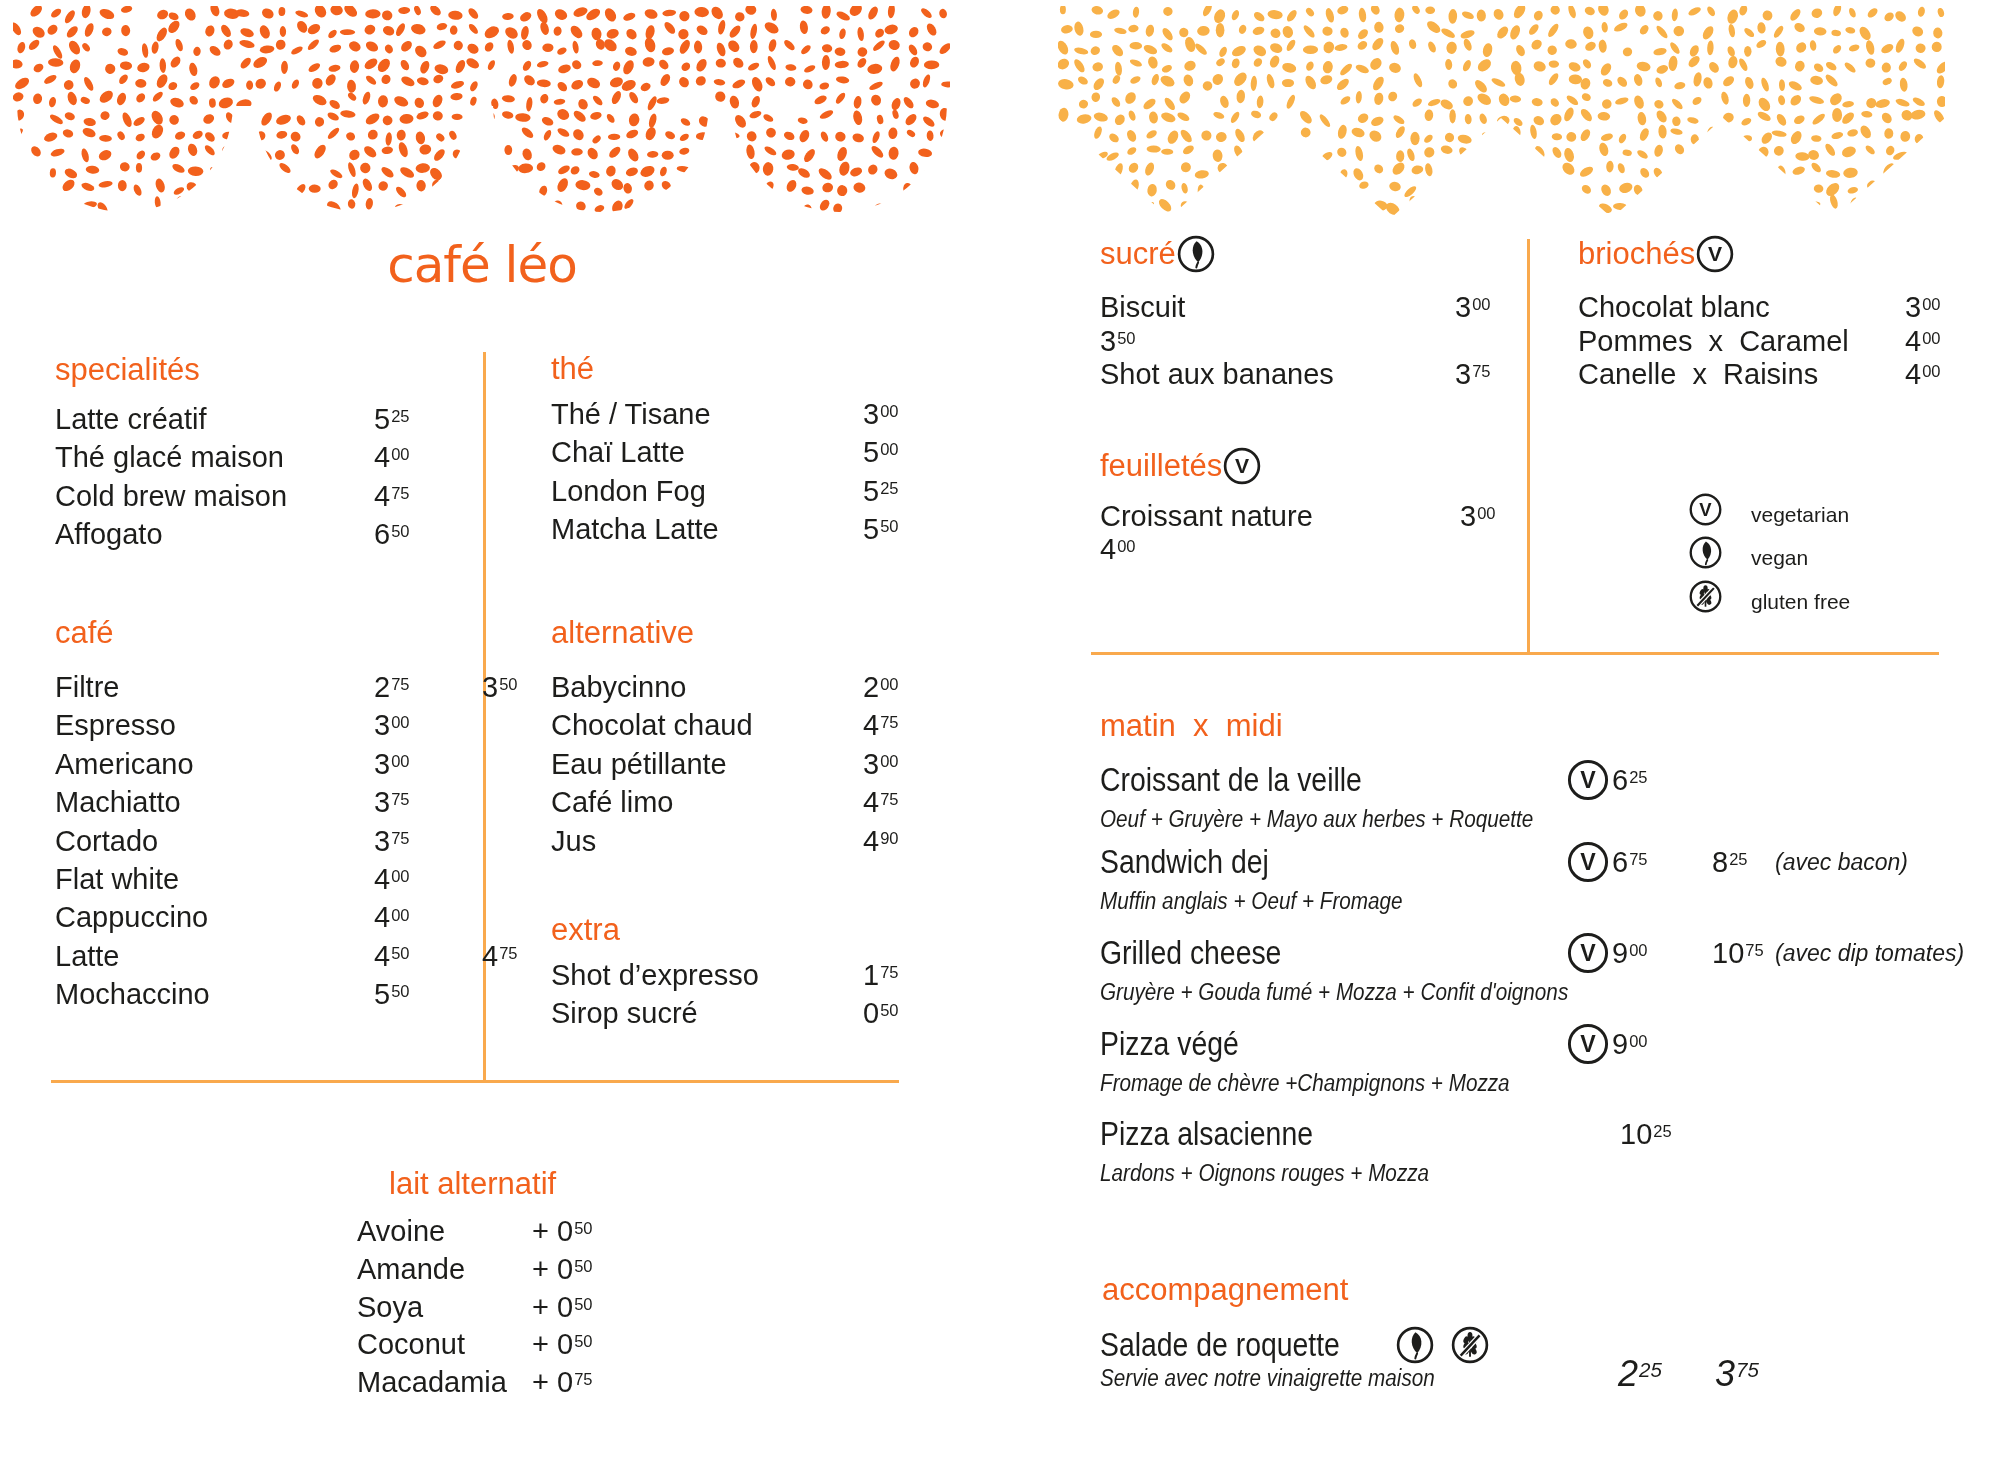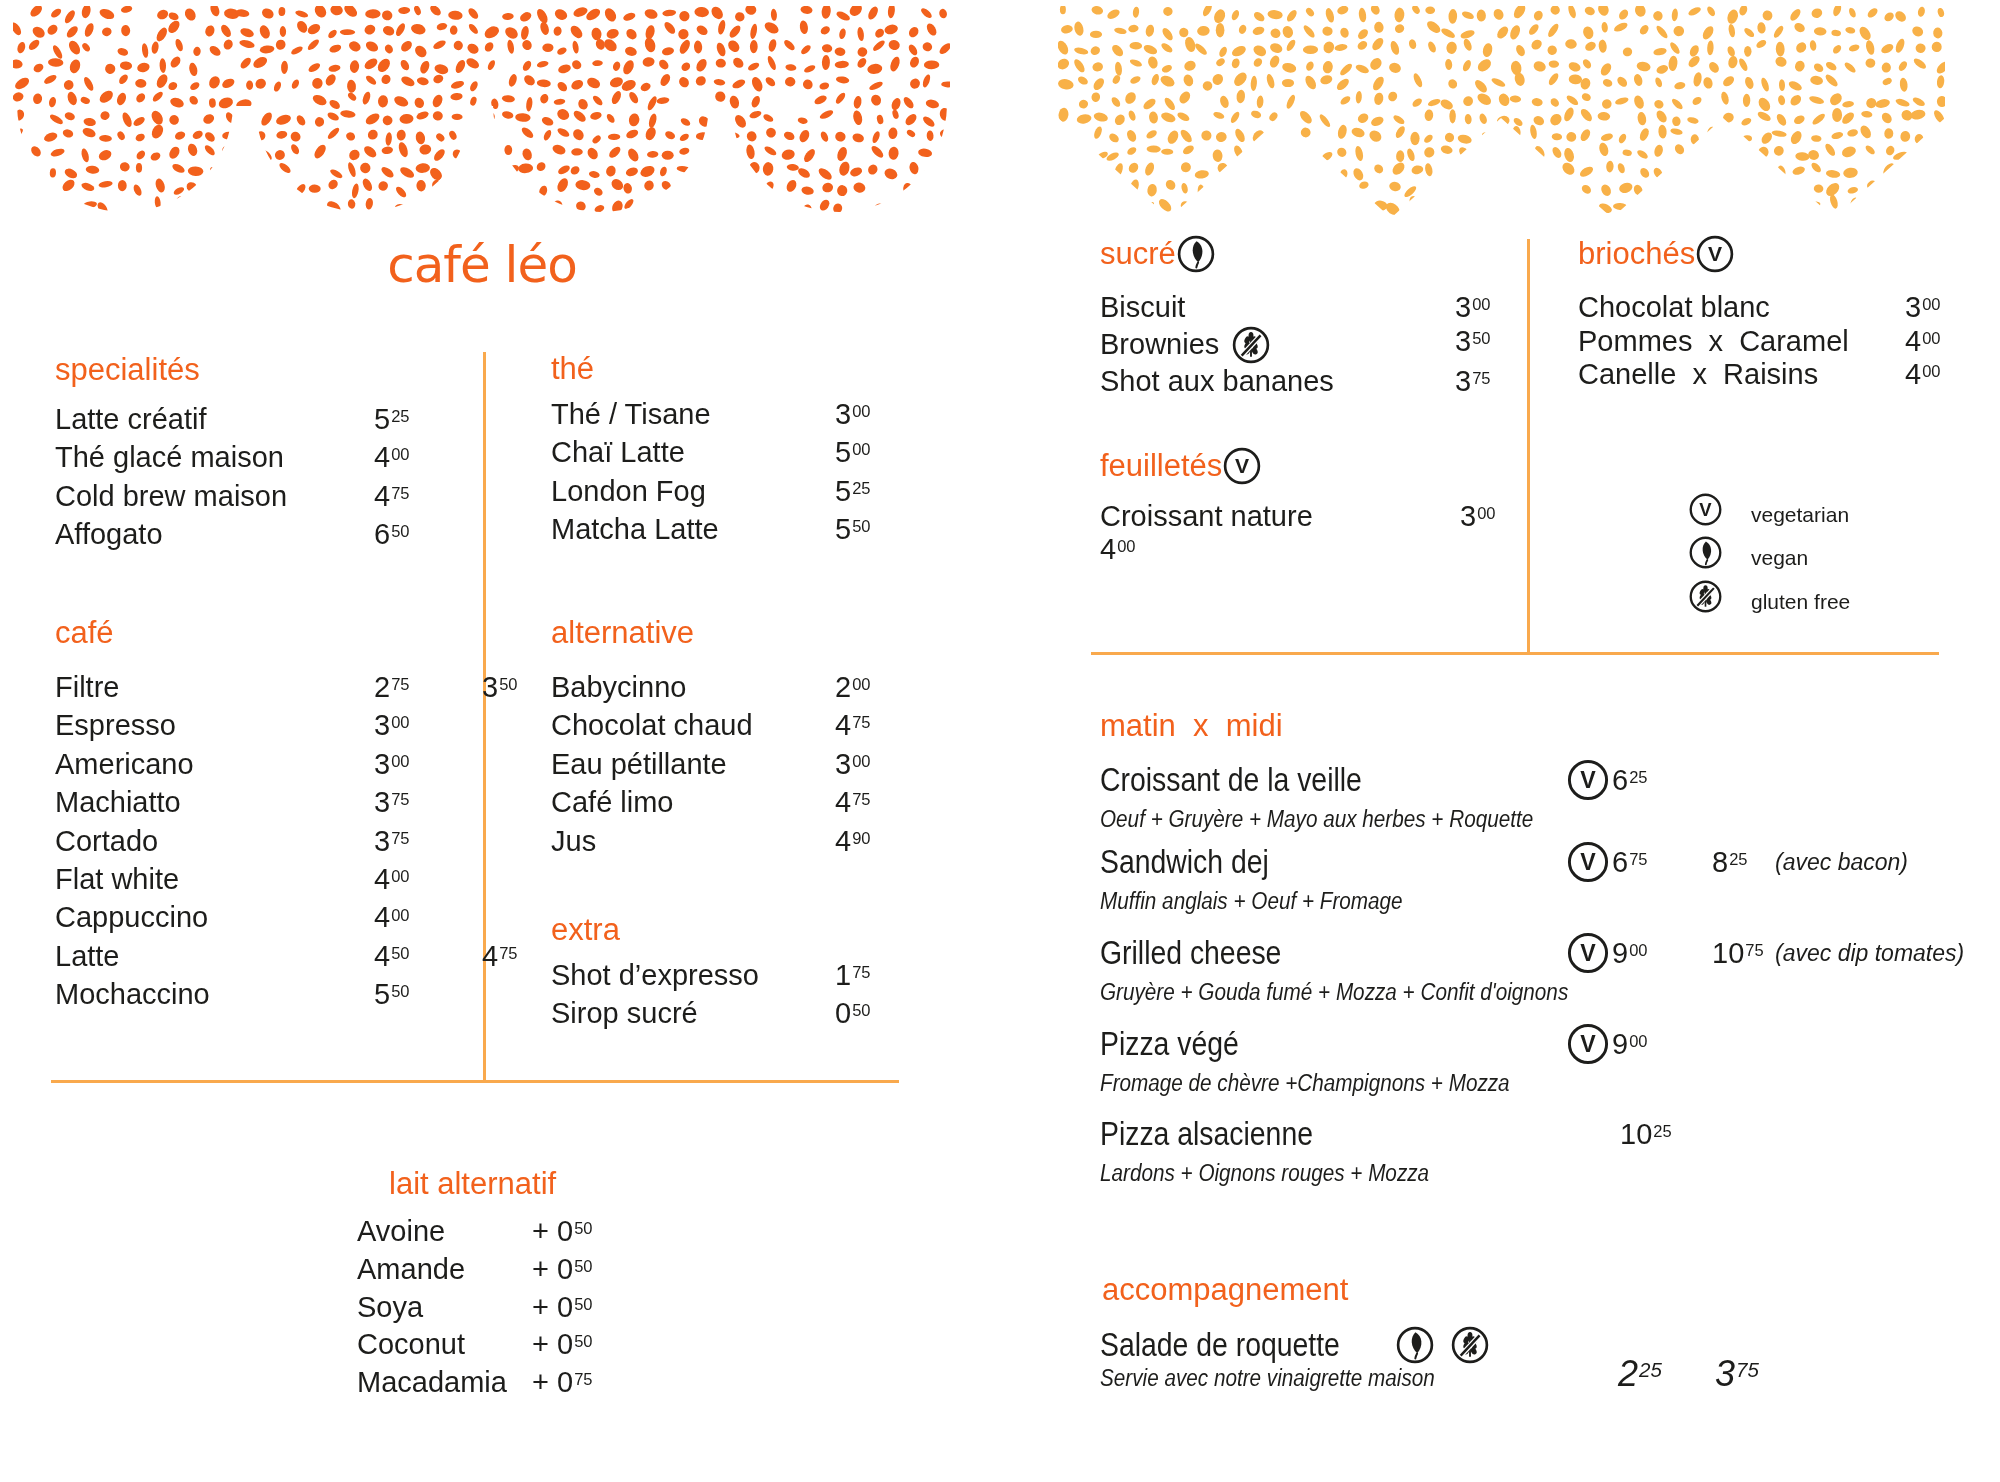--- a/index.html
+++ b/index.html
@@ -13,21 +13,21 @@
   
   .h{font-size:31px;line-height:40px;}
   .h-row{position:absolute;display:flex;align-items:flex-end;}
   
   .rows{position:absolute;font-size:29px;}
   .row{display:grid;line-height:38.4px;}
   .rows-tight .row{line-height:33.6px;}
   .rows-feu .row{line-height:33.4px;}
   .rows-lait .row{line-height:37.8px;}
   .g-spec{grid-template-columns:283px 72px 1fr;gap:36px;}
-  .g-the{grid-template-columns:284px 1fr;}
+  .g-the{grid-template-columns:284px 1fr;gap:28px;}
   .g-lait{grid-template-columns:175px 1fr;}
   .g-sucre{grid-template-columns:355px 1fr;}
   .g-brio{grid-template-columns:327px 1fr;}
   .g-feui{grid-template-columns:360px 1fr;}
   .pre{white-space:pre;}
   .nmflex{display:flex;align-items:center;gap:12px;}
   .pr sup{font-size:.57em;position:relative;top:-.42em;line-height:0;margin-left:1px;vertical-align:baseline;}
   
   .vline,.hline{position:absolute;}
   
@@ -1418,26 +1418,20 @@
       <svg class="icon i40">
           <use href="#ic-vegan"></use>
         </svg>
     </div>
     <div class="rows rows-tight" style="left:1100px;top:285px;width:430px">
       <div class="row g-sucre">
         <span class="nm">Biscuit</span>
         <span class="pr"><span>3</span><sup>00</sup></span>
       </div>
       <div class="row g-sucre">
-        <span class="nm nmflex">
-            <span>Brownies</span>
-            <svg class="icon i40">
-              <use href="#ic-glutenfree"></use>
-            </svg>
-          </span>
         <span class="pr"><span>3</span><sup>50</sup></span>
       </div>
       <div class="row g-sucre">
         <span class="nm">Shot aux bananes</span>
         <span class="pr"><span>3</span><sup>75</sup></span>
       </div>
     </div>
 
     <div class="h-row" style="left:1578px;top:228px">
       <span class="h" style="color:#F2611C">briochés</span>

